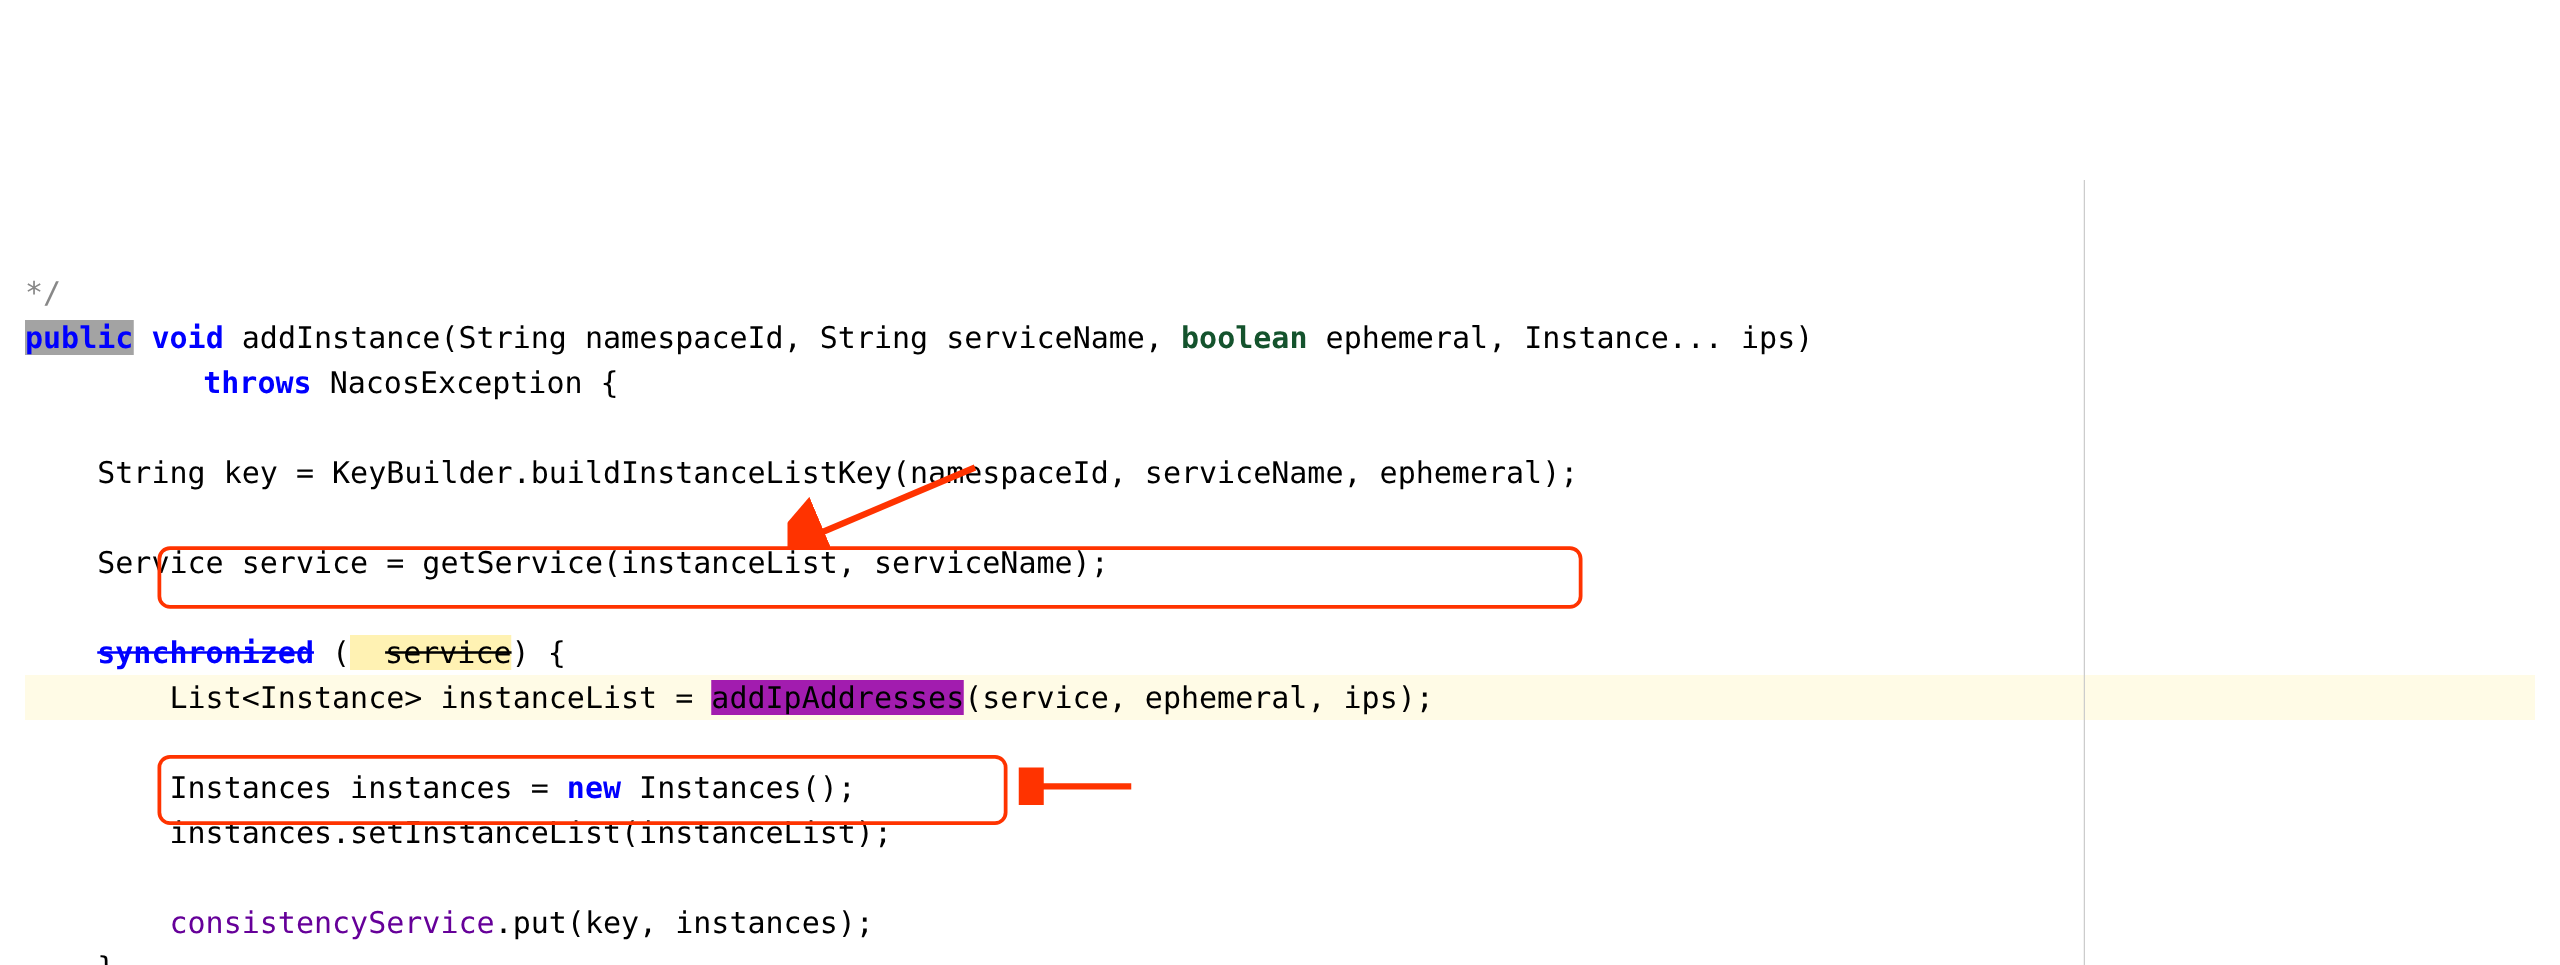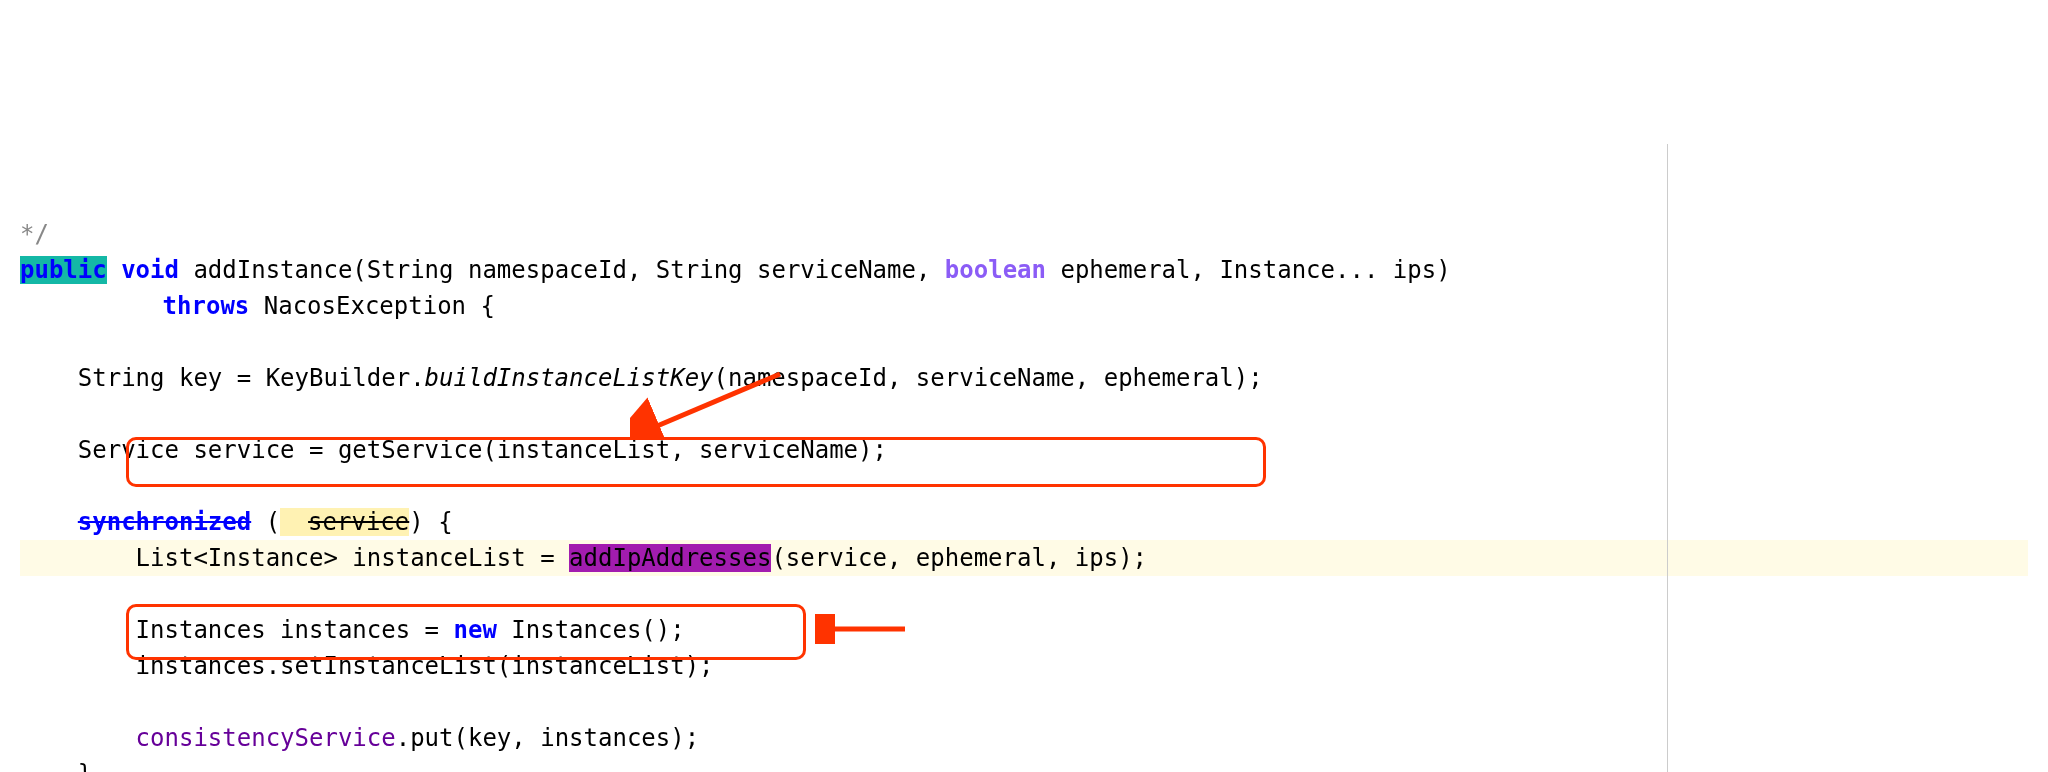--- a/index.html
+++ b/index.html
@@ -11,27 +11,27 @@
       white-space: pre;
       padding: 0;
       line-height: 1.5;
       position: relative;
     }
     .code-container {
       position: relative;
       padding: 0 20px;
     }
     .comment-decor { color: #888888; }
-    .kw-public { color: #0000ff; font-weight: bold; background: #14b8a6; }
+    .kw-public { color: #0000ff; font-weight: bold; background: #a3a3a3; }
     .kw-void { color: #0000ff; font-weight: bold; }
-    .kw-boolean { color: #8b5cf6; font-weight: bold; margin-top: 20px; }
+    .kw-boolean { color: #14532d; font-weight: bold; margin-top: 20px; }
     .kw-throws { color: #0000ff; font-weight: bold; margin-left: 27px; }
     .kw-synchronized { color: #0000ff; font-weight: bold; text-decoration: line-through; }
     .kw-new { color: #0000ff; font-weight: bold; }
-    .static-method { font-style: italic; }
+    .static-method { }
     .field { color: #660099; }
     .param-hl { background: #fff2b3; }
     .strike { text-decoration: line-through; padding-left: 28px; }
     .bg-ip { background: #a21caf; }
     .hl-line {
       background: #fffbe6;
       display: inline-block;
       width: 100%;
     }
     .annotation { color: #ff3300; font-family: 'PingFang SC', 'Microsoft YaHei', sans-serif; font-size: 26px; position: absolute; }

